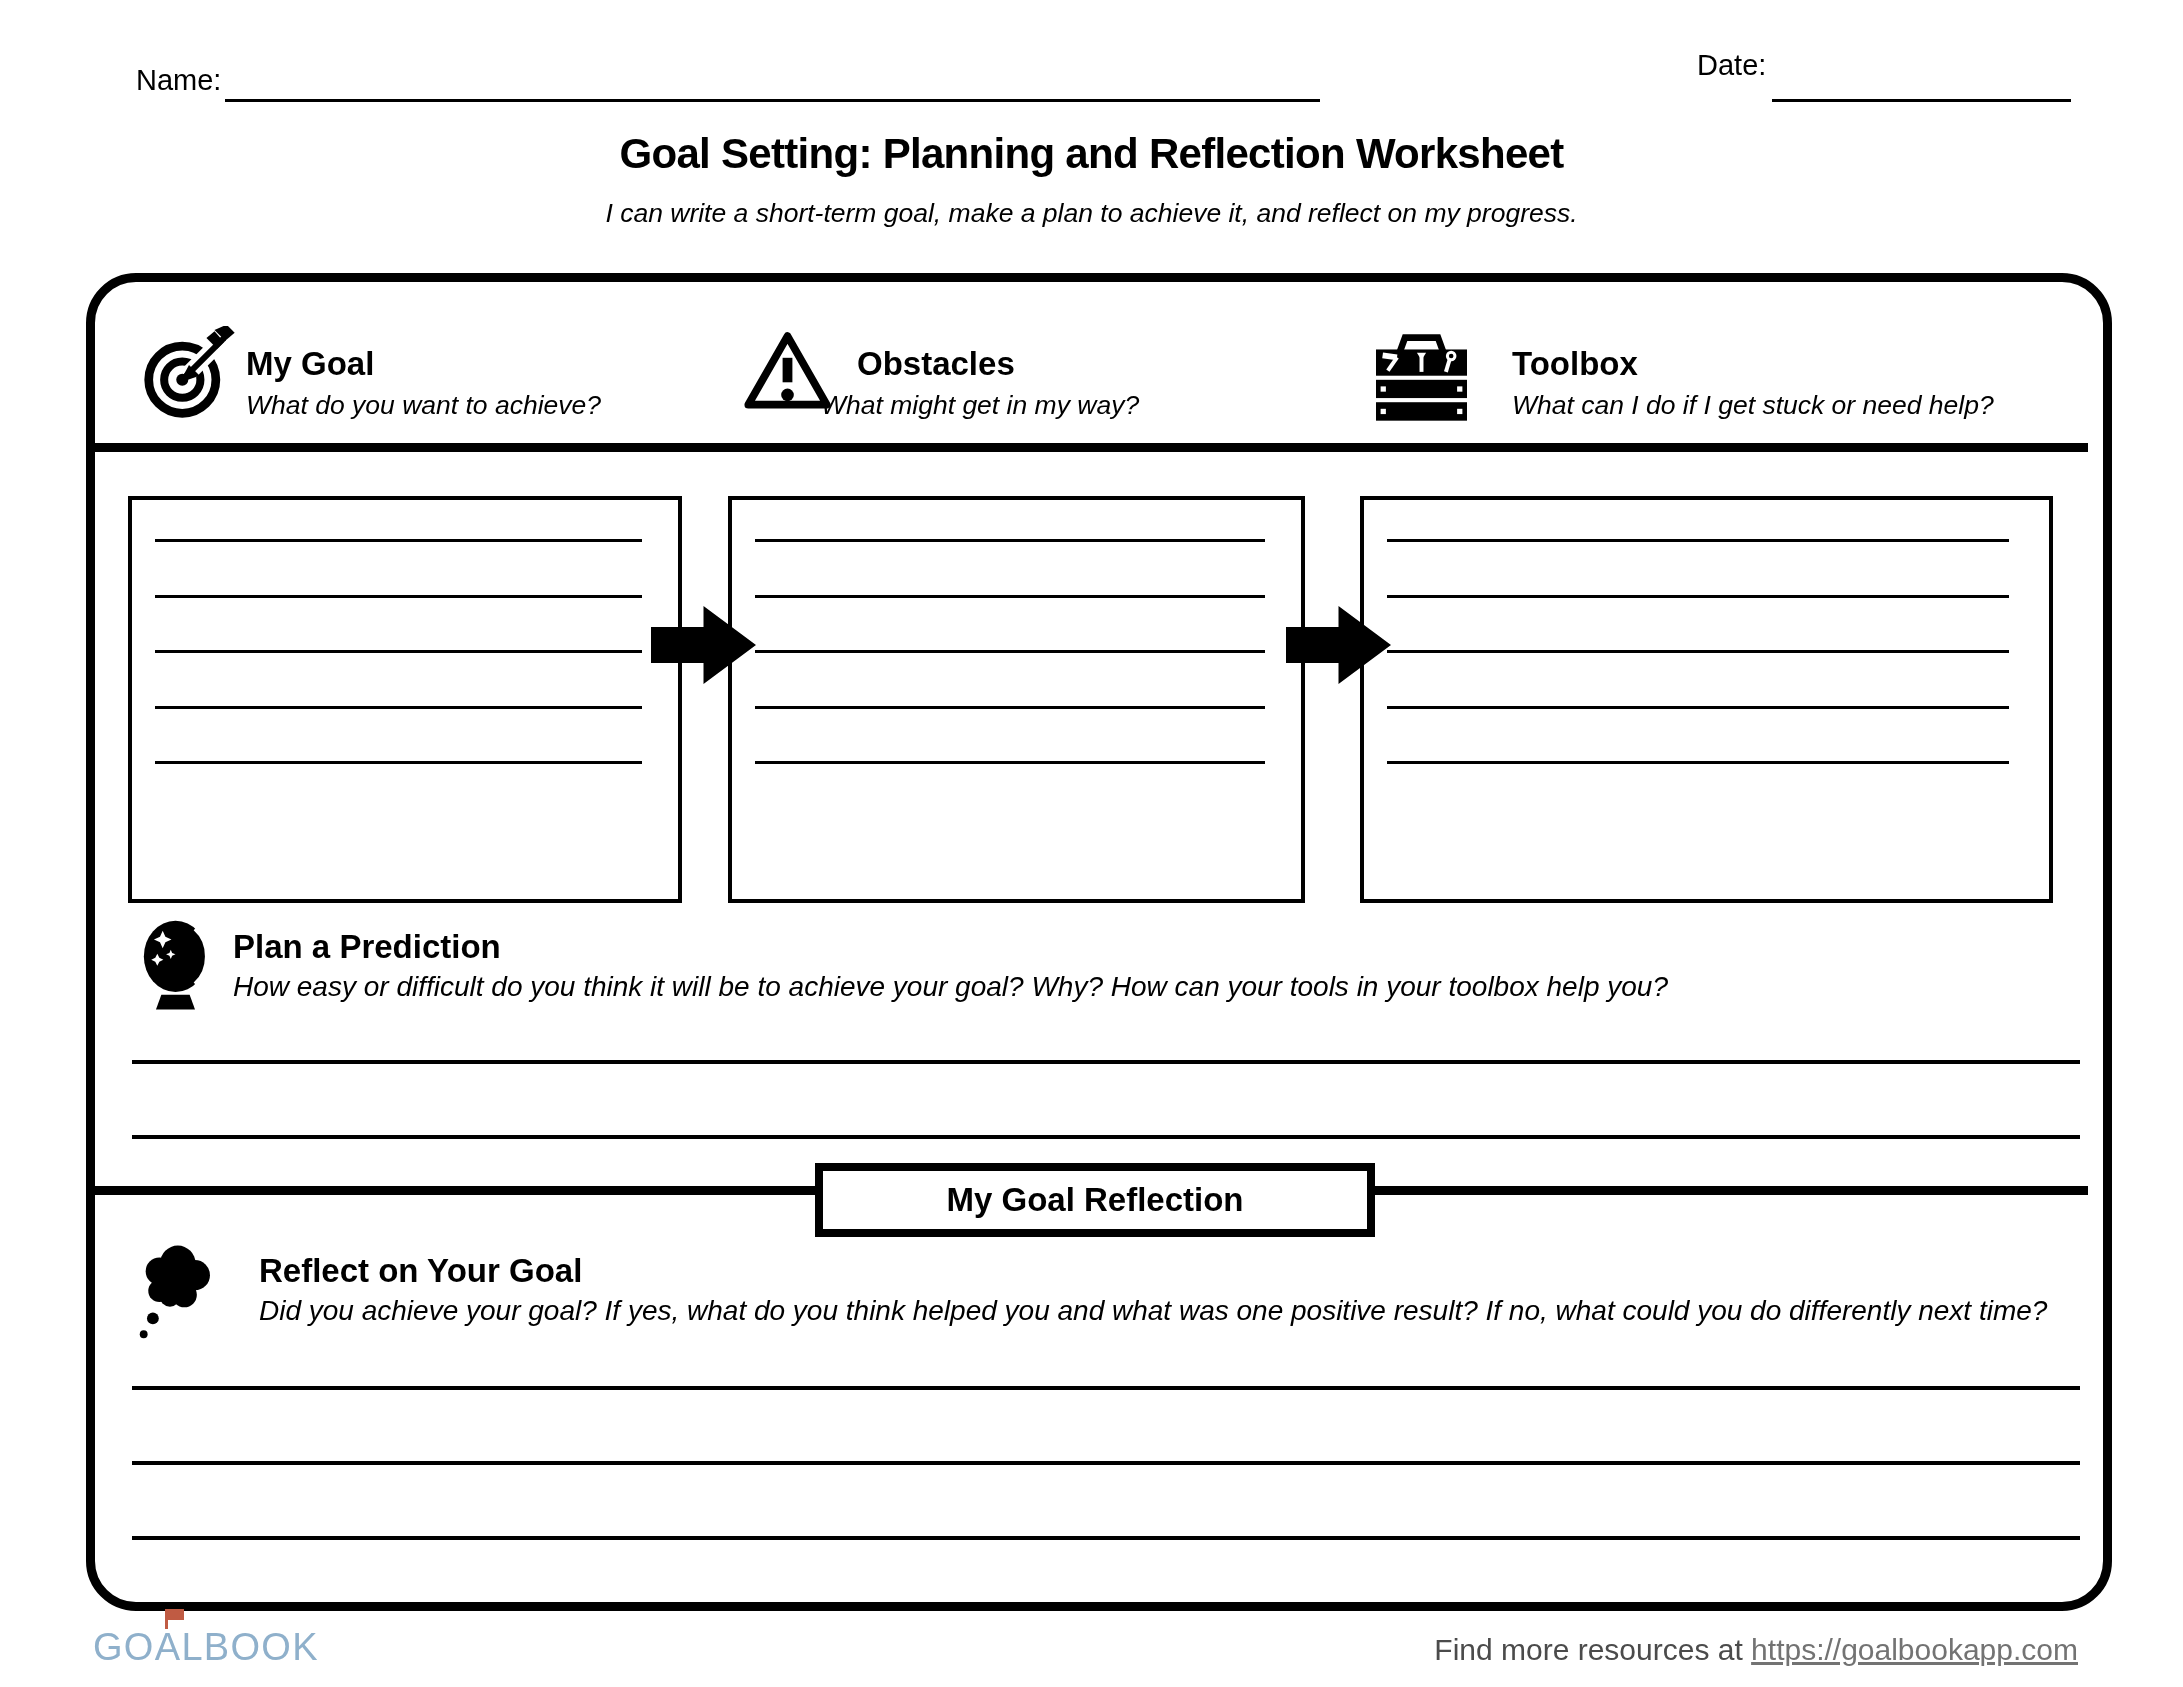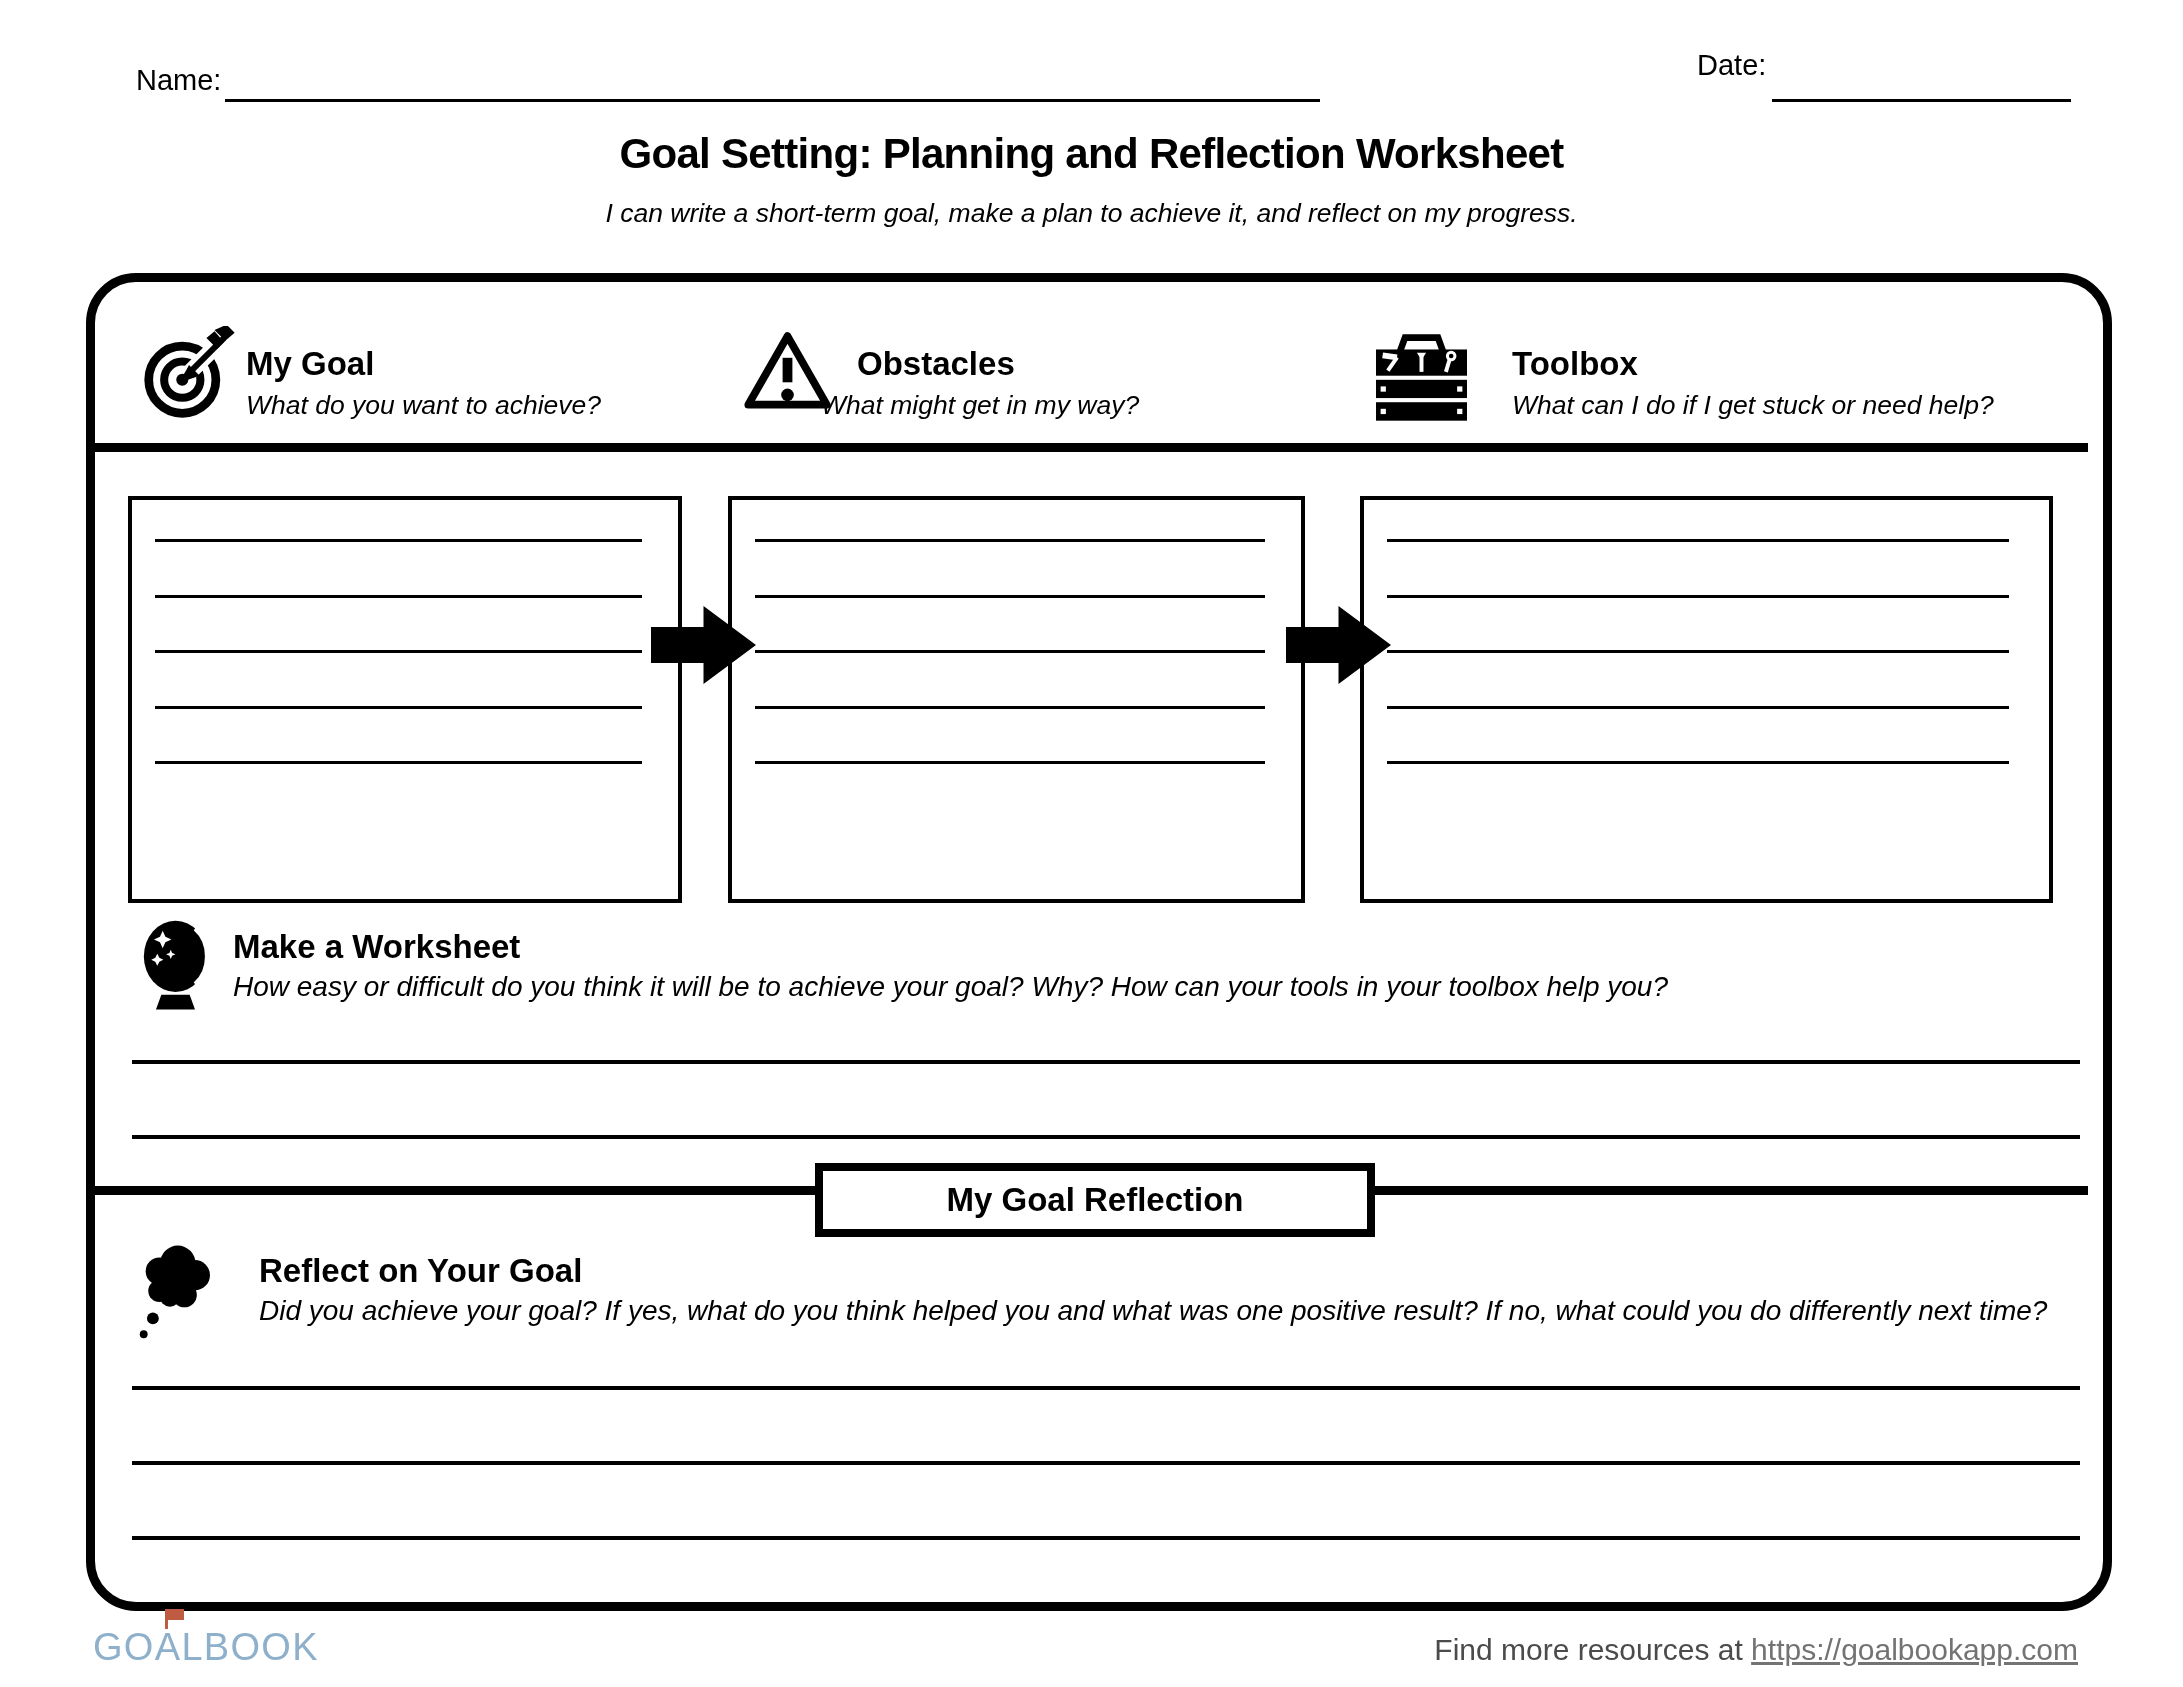--- a/index.html
+++ b/index.html
@@ -157,21 +157,21 @@
   <div class="icon-box" style="left:141px; top:918px; width:71px; height:101px;">
     <svg viewBox="0 0 105 150">
       <ellipse cx="51" cy="57" rx="47" ry="53" fill="#000"></ellipse>
       <path d="M80 16 A46 52 0 0 1 80 98" fill="none" stroke="#fff" stroke-width="6"></path>
       <polygon points="32,19 36,28 45,32 36,36 32,45 28,36 19,32 28,28" fill="#fff"></polygon>
       <polygon points="24,53 27,59 33,62 27,65 24,71 21,65 15,62 21,59" fill="#fff"></polygon>
       <polygon points="44,47 46,52 51,54 46,56 44,61 42,56 37,54 42,52" fill="#fff"></polygon>
       <path d="M30 114 L72 114 L80 136 L22 136 Z" fill="#000"></path>
     </svg>
   </div>
-  <div class="sub-title" style="left:233px; top:928px;">Make a Worksheet</div>
+  <div class="sub-title" style="left:233px; top:928px;">Plan a Prediction</div>
   <div class="sub-prompt" style="left:233px; top:971px;text-align:center;">How easy or difficult do you think it will be to achieve your goal? Why? How can your tools in your toolbox help you?</div>
   <div class="fline" style="top:1060px;"></div>
   <div class="fline" style="top:1135px;"></div>
 
   <div id="divider-reflection" class="hdivider"></div>
   <div id="reflection-header-box" class="section-box">
     <span>My Goal Reflection</span>
   </div>
 
   <div class="icon-box" style="left:136px; top:1241px; width:81px; height:105px;">

